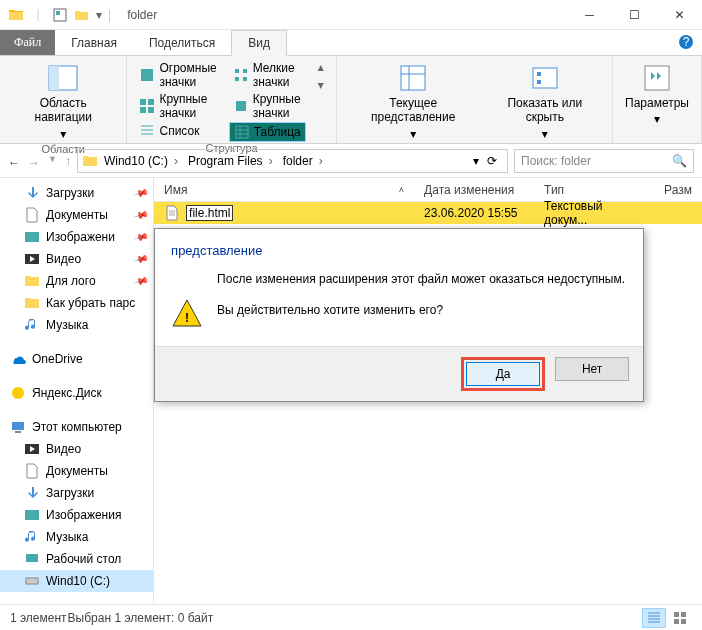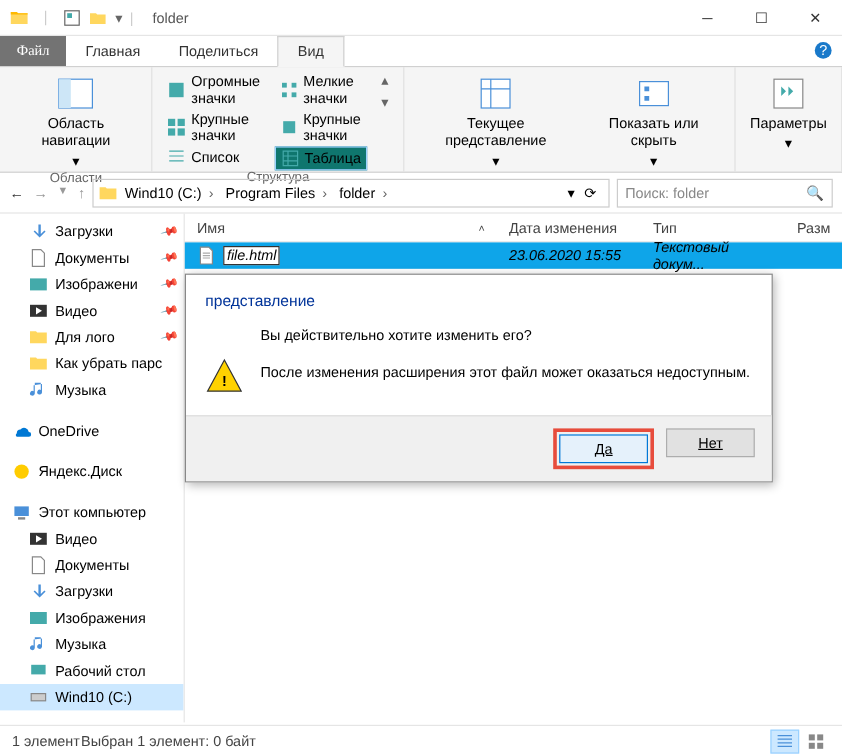--- a/index.html
+++ b/index.html
@@ -46,34 +46,34 @@
 .tree-item.selected { background: #cce8ff; }
 .pin { position: absolute; right: 6px; color: #888; font-size: 10px; transform: rotate(30deg); }
 .tree-gap { height: 12px; }
 
 .content { flex: 1; position: relative; }
 .col-headers { display: flex; border-bottom: 1px solid #e5e5e5; height: 24px; align-items: center; color: #444; }
 .col-headers div { padding: 0 10px; }
 .col-name { width: 260px; display: flex; align-items: center; gap: 4px; }
 .col-date { width: 120px; }
 .col-type { width: 120px; }
-.file-row { display: flex; align-items: center; height: 22px; background: #0ea5e9; font-style: italic; }
+.file-row { display: flex; align-items: center; height: 22px; background: #fde047; }
 .file-row .cell { padding: 0 10px; }
 .file-name { width: 260px; display: flex; align-items: center; gap: 6px; }
 .file-name svg { width: 16px; height: 16px; }
 .file-name-edit { border: 1px solid #333; background: #fff; padding: 0 2px; font-size: 12px; }
 
 .dialog { position: absolute; left: 0; top: 50px; width: 490px; background: #fff; border: 1px solid #888; box-shadow: 2px 2px 8px rgba(0,0,0,0.3); }
 .dialog-body { padding: 14px 16px; display: flex; gap: 14px; }
 .dialog-title { font-size: 13px; color: #003399; margin-bottom: 12px; }
 .warn-icon { width: 32px; height: 32px; flex-shrink: 0; margin-top: 28px; }
 .dialog-text { font-size: 12px; line-height: 1.6; }
 .dialog-text p { margin-bottom: 12px; }
 .dialog-btns { display: flex; justify-content: flex-end; gap: 10px; padding: 10px 14px; background: #f0f0f0; border-top: 1px solid #ddd; }
-.dialog-btns button { width: 74px; height: 24px; background: #e1e1e1; border: 1px solid #adadad; font-size: 12px; text-decoration: underline; }
+.dialog-btns button { width: 74px; height: 24px; background: #e1e1e1; border: 1px solid #adadad; font-size: 12px; }
 .btn-highlight { border: 3px solid #e74c3c; padding: 2px; display: inline-block; }
 .btn-highlight button { border: 1px solid #0078d7; background: #e5f1fb; }
 
 .status { position: absolute; bottom: 0; left: 0; right: 0; height: 26px; border-top: 1px solid #e5e5e5; display: flex; align-items: center; padding: 0 10px; gap: 1px; font-size: 11px; color: #444; }
 .status-right { margin-left: auto; display: flex; gap: 2px; }
 .status-right div { width: 24px; height: 20px; display: flex; align-items: center; justify-content: center; border: 1px solid transparent; }
 .status-right div.active { background: #cce8ff; border-color: #99d1ff; }
 </style>
 </head>
 <body>
@@ -382,22 +382,22 @@
     <div class="dialog">
       <div class="dialog-body">
         <div style="flex:1">
           <div class="dialog-title">представление</div>
           <div style="display:flex;gap:14px">
             <svg class="warn-icon" viewBox="0 0 32 32">
                 <path fill="#ffd200" stroke="#333" d="M16 2L30 28H2z"></path>
                 <text x="16" y="24" text-anchor="middle" font-size="18" font-weight="bold">!</text>
               </svg>
             <div class="dialog-text">
+              <p>После изменения расширения этот файл может оказаться недоступным.</p>
               <p>Вы действительно хотите изменить его?</p>
-              <p>После изменения расширения этот файл может оказаться недоступным.</p>
             </div>
           </div>
         </div>
       </div>
       <div class="dialog-btns">
         <span class="btn-highlight"><button>Да</button></span>
         <button>Нет</button>
       </div>
     </div>
   </div>

